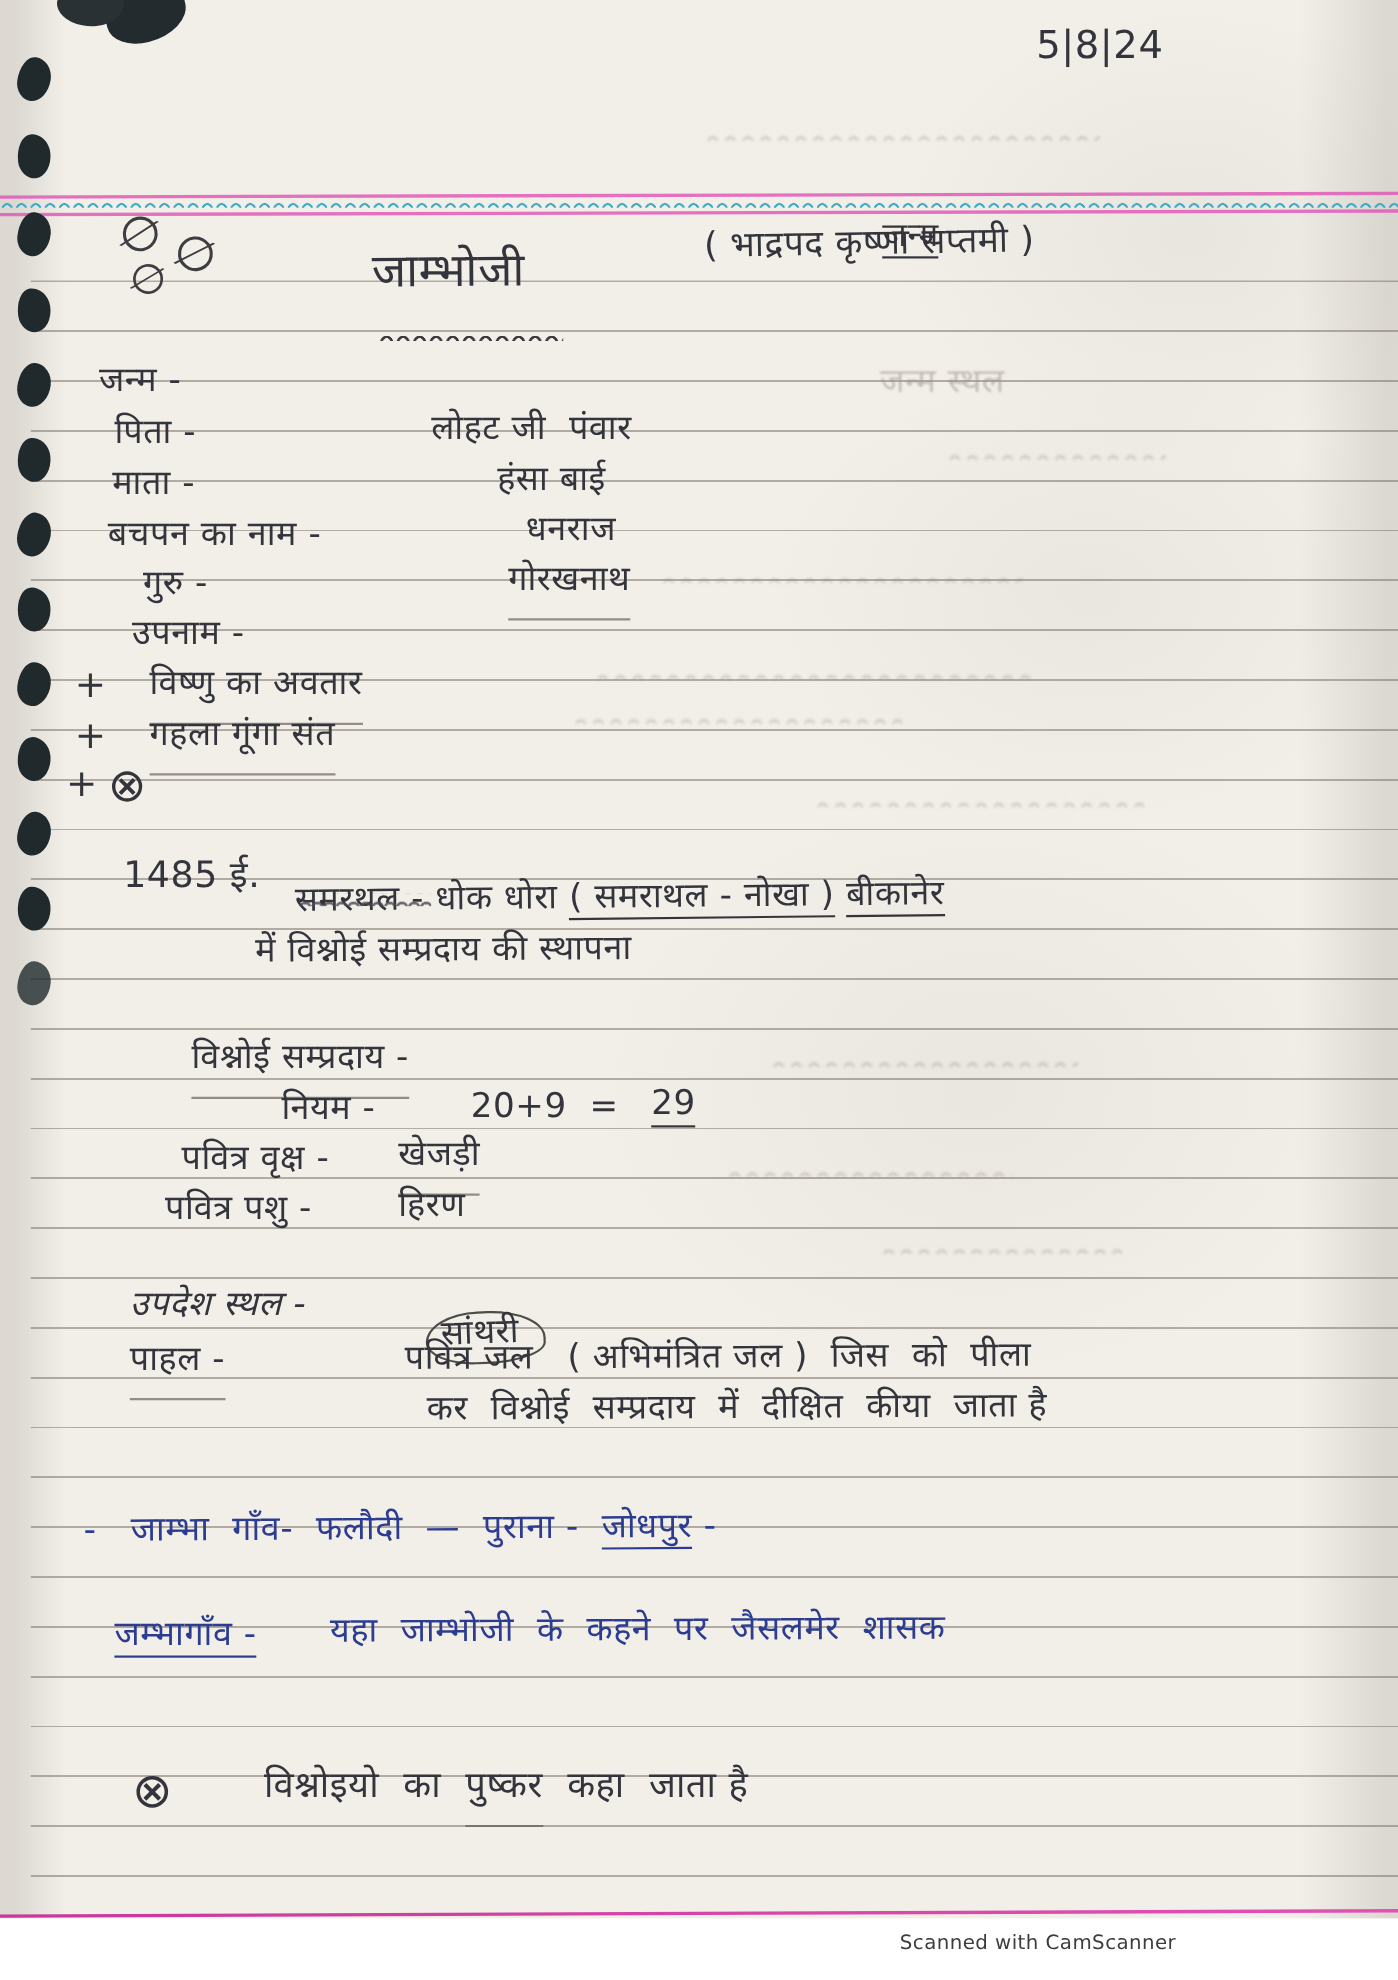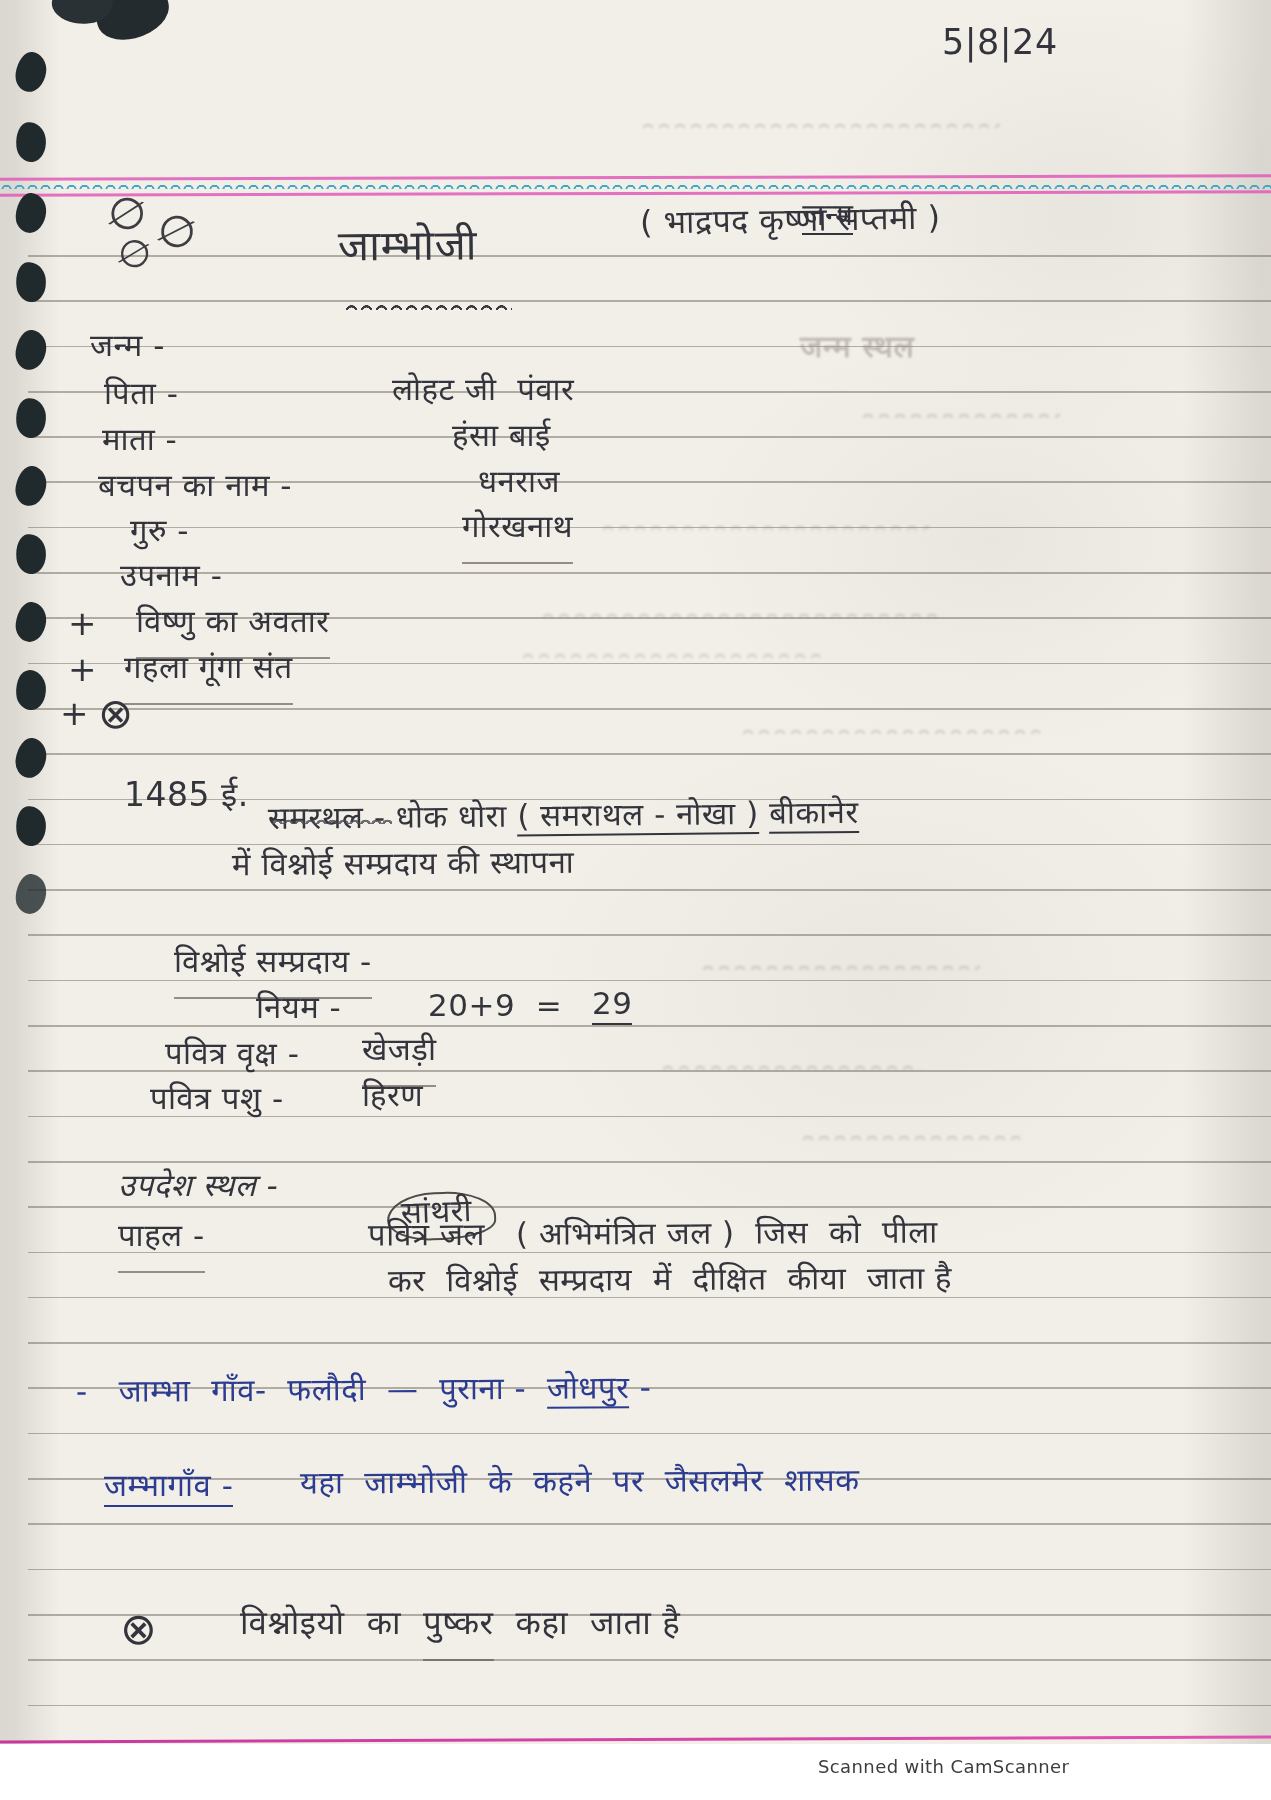--- a/index.html
+++ b/index.html
@@ -41,21 +41,21 @@
   .corner-blob{position:absolute; left:96px; top:-10px; width:74px; height:48px; background:#232b2e;
         border-radius:0 0 55% 45%; transform:rotate(-14deg);}
   .corner-blob2{position:absolute; left:52px; top:-16px; width:60px; height:40px; background:#2a3134;
         border-radius:0 0 65% 50%; transform:rotate(10deg);}
   .doodle{position:absolute; font-size:44px; color:#3e3e42; font-family:"DejaVu Sans",sans-serif;}
   .circled{display:inline-block; border:2.6px solid #4c4c48; padding:0px 22px 8px 12px;
            border-radius:48% 52% 55% 45% / 62% 58% 42% 48%; transform:rotate(-2deg);}
   .bleed{position:absolute; opacity:.38; filter:blur(1.6px); height:10px;
     background:radial-gradient(circle at 50% 110%, rgba(0,0,0,0) 3px, #8d857c 3.2px, #8d857c 5px, rgba(0,0,0,0) 5.4px);
     background-size:16px 10px; background-repeat:repeat-x;}
-  .ghost{position:absolute; color:#9a9088; opacity:.55; filter:blur(0.8px);font-weight:bold;}
+  .ghost{position:absolute; color:#9a9088; opacity:.55; filter:blur(0.8px);}
   .scribble{position:absolute; height:12px; opacity:.8;
     background:radial-gradient(circle at 50% 110%, rgba(0,0,0,0) 3px, #4a4a50 3.2px, #4a4a50 5.4px, rgba(0,0,0,0) 5.8px);
     background-size:11px 12px; background-repeat:repeat-x;}
   .bottom-strip{position:absolute; left:0; right:0; top:1744px; height:56px; background:#ffffff;}
   .bottom-pink{position:absolute; left:0; right:0; top:1738px; height:3.4px;
     background:linear-gradient(to right,#c8389c,#e252b4); transform:rotate(-0.22deg);}
   .footer-text{position:absolute; left:818px; top:1756px; font-size:18px; color:#3d3d3d;
     font-family:"DejaVu Sans",sans-serif; letter-spacing:0.4px;}
 </style>
 </head>
@@ -123,26 +123,26 @@
 
   <div class="hw sz" style="left:130px; top:513px;">गुरु -</div>
   <div class="hw sz usoft" style="left:462px; top:509px;">गोरखनाथ</div>
 
   <div class="hw sz" style="left:120px; top:558px;">उपनाम -</div>
 
   <div class="hw" style="left:68px; top:604px; font-size:34px;">+</div>
   <div class="hw sz usoft" style="left:136px; top:604px;">विष्णु का अवतार</div>
 
   <div class="hw" style="left:68px; top:650px; font-size:34px;">+</div>
-  <div class="hw sz usoft" style="left:124px; top:650px;">गहला गूंगा संत</div>
+  <div class="hw sz usoft" style="left:136px; top:650px;">गहला गूंगा संत</div>
 
   <div class="hw" style="left:60px; top:694px; font-size:34px;">+</div>
   <div class="hw" style="left:98px; top:690px; font-size:42px;">⊗</div>
 
-  <div class="hw" style="left:124px; top:776px; font-size:33px;">1485 ई.</div>
+  <div class="hw" style="left:112px; top:776px; font-size:33px;">1485 ई.</div>
   <div class="hw sz" style="left:268px; top:798px; transform:rotate(-0.6deg);"><span>समरथल - धोक धोरा</span><span> </span><span class="u">( समराथल - नोखा )</span><span> </span><span class="u">बीकानेर</span></div>
   <div class="scribble" style="left:272px; top:812px; width:120px;"></div>
   <div class="hw sz" style="left:232px; top:846px; transform:rotate(-0.4deg);">में विश्नोई सम्प्रदाय की स्थापना</div>
 
   <div class="hw sz usoft" style="left:174px; top:944px;">विश्नोई सम्प्रदाय -</div>
   <div class="hw sz" style="left:256px; top:990px;">नियम -</div>
   <div class="hw sz" style="left:428px; top:988px;">20+9  =</div>
   <div class="hw sz u" style="left:592px; top:986px;">29</div>
 
   <div class="hw sz" style="left:150px; top:1036px;margin-left:15px;">पवित्र वृक्ष -</div>

